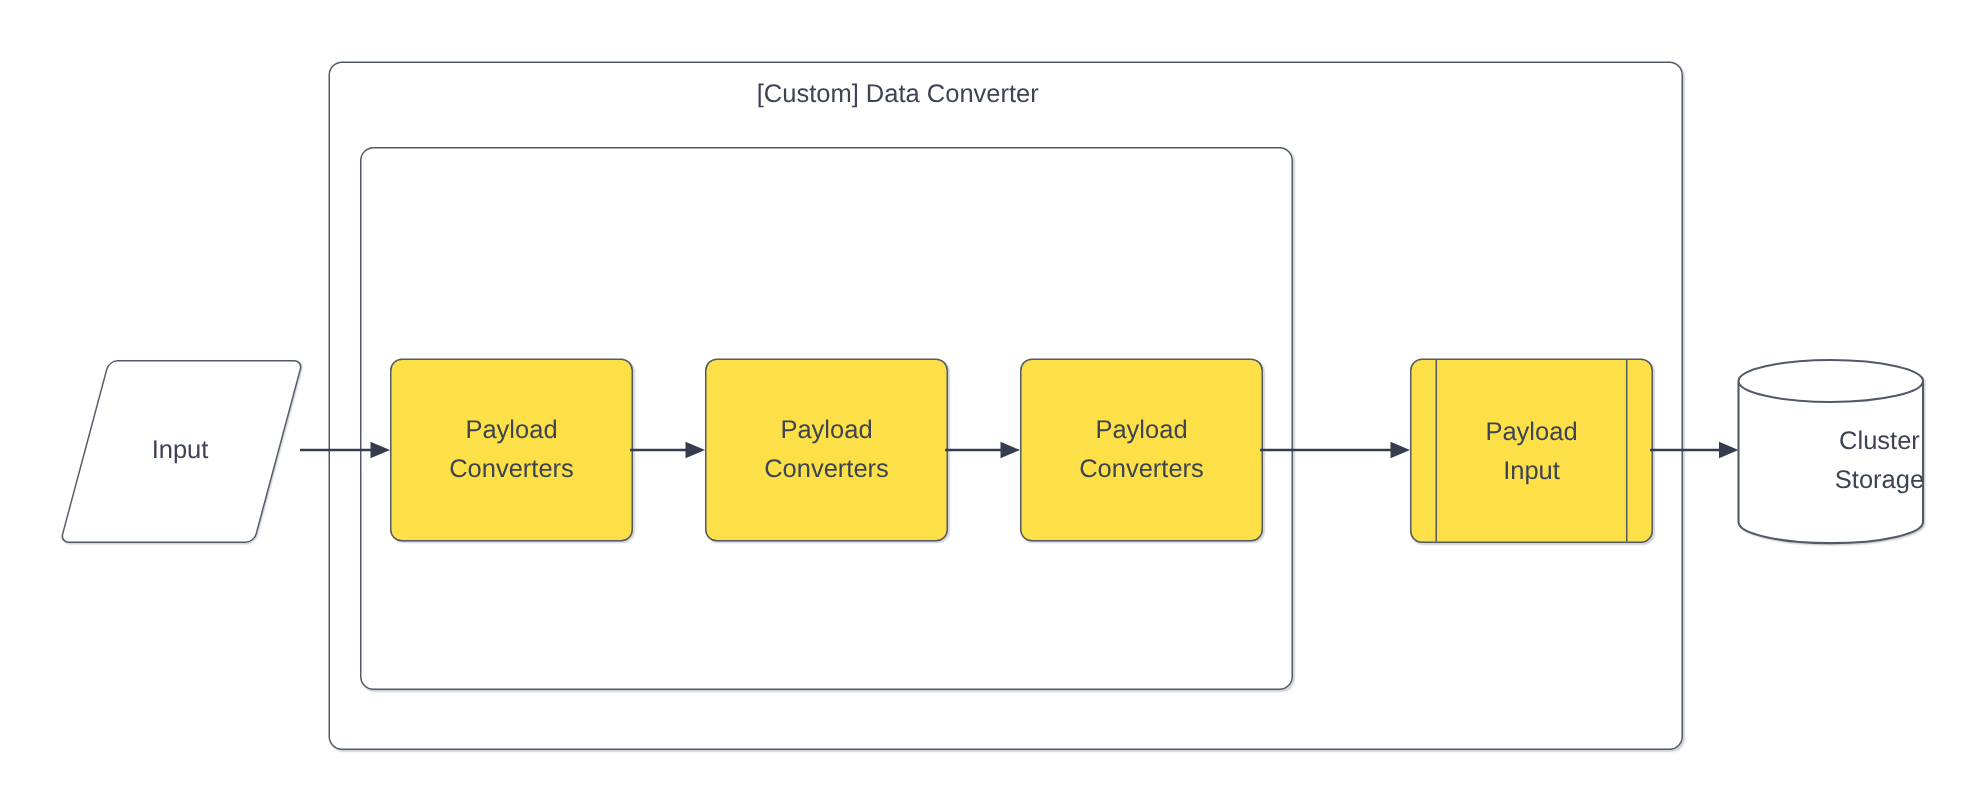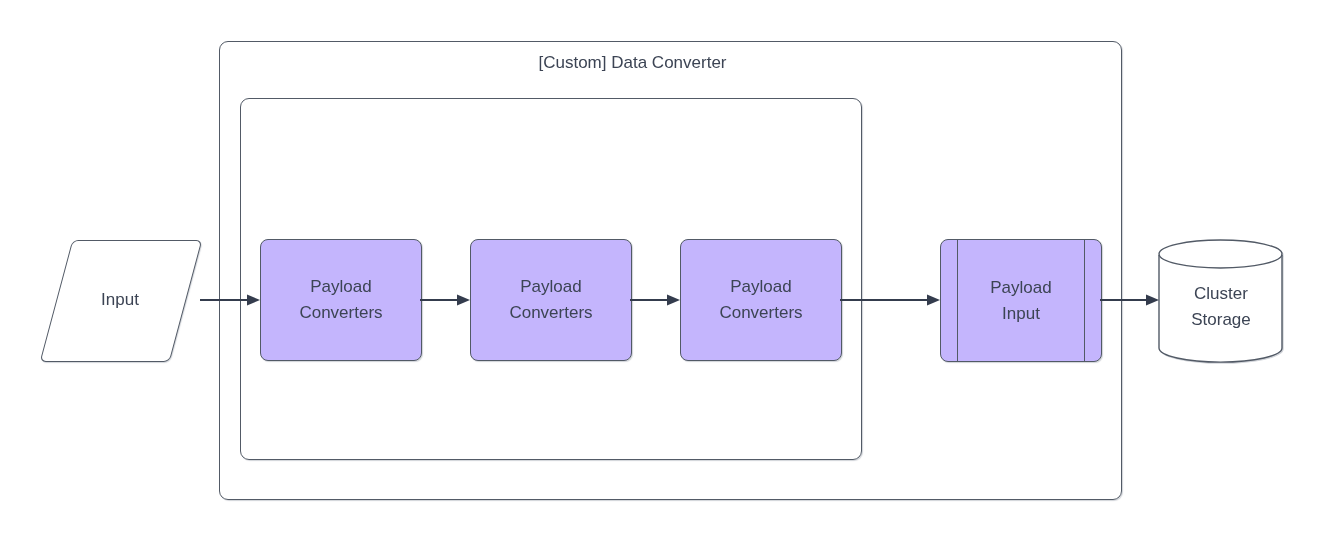--- a/index.html
+++ b/index.html
@@ -28,21 +28,21 @@
     text-align: center;
     font-size: 17px;
     line-height: 21px;
     color: #3c4454;
     white-space: nowrap;
   }
   .node-box {
     position: absolute;
     border: 1.4px solid #525a66;
     border-radius: 8px;
-    background: #c4b5fd;
+    background: #fde047;
     box-shadow: 1px 1px 1px rgba(90,100,120,0.28);
     display: flex;
     align-items: center;
     justify-content: center;
     text-align: center;
     font-size: 17px;
     line-height: 26px;
   }
   .codec-line {
     position: absolute;
@@ -82,21 +82,21 @@
   #cylinder-svg {
     filter: drop-shadow(1px 1px 0.5px rgba(90,100,120,0.28));
   }
 </style>
 </head>
 <body>
 
 <div id="canvas">
 
   <div class="group-box" style="left:219px; top:41px; width:901px; height:457px;"></div>
-  <div class="group-title" style="left:219px; top:52px; width:759px;padding-left:34px;">[Custom] Data Converter</div>
+  <div class="group-title" style="left:219px; top:52px; width:759px;">[Custom] Data Converter</div>
 
   <div class="group-box" style="left:240px; top:98px; width:620px; height:360px;"></div>
 
   <div class="parallelogram"></div>
   <div class="shape-label-overlay" style="left:40px; top:240px; width:160px; height:120px;">Input</div>
 
   <div class="node-box" style="left:260px; top:239px; width:160px; height:120px;">
     <span style="width:110px;">Payload Converters</span>
   </div>
   <div class="node-box" style="left:470px; top:239px; width:160px; height:120px;">
@@ -109,21 +109,21 @@
   <div class="node-box" style="left:940px; top:239px; width:160px; height:121px;">
     <div class="codec-line" style="left:16px;"></div>
     <div class="codec-line" style="right:16px;"></div>
     <span style="width:100px;">Payload Input</span>
   </div>
 
   <svg id="cylinder-svg" width="1320" height="540" viewBox="0 0 1320 540">
     <path d="M1159,255 L1159,348 A61,14 0 0 0 1282,348 L1282,255" fill="#ffffff" stroke="#525a66" stroke-width="1.4"></path>
     <ellipse cx="1220.5" cy="254" rx="61.5" ry="14" fill="#ffffff" stroke="#525a66" stroke-width="1.4"></ellipse>
   </svg>
-  <div class="shape-label-overlay" style="left:1159px; top:252px; width:124px; height:110px;">
+  <div class="shape-label-overlay" style="left:1159px; top:252px; width:124px; height:110px;padding-left:32px;">
     <span style="width:80px;">Cluster Storage</span>
   </div>
 
   <svg id="arrow-layer" width="1320" height="540" viewBox="0 0 1320 540">
     <g stroke="#343c4d" stroke-width="1.8" fill="#343c4d">
       <g>
         <line x1="200" y1="300" x2="248" y2="300"></line>
         <polygon points="247,294.5 260,300 247,305.5" stroke="none"></polygon>
       </g>
       <g>

